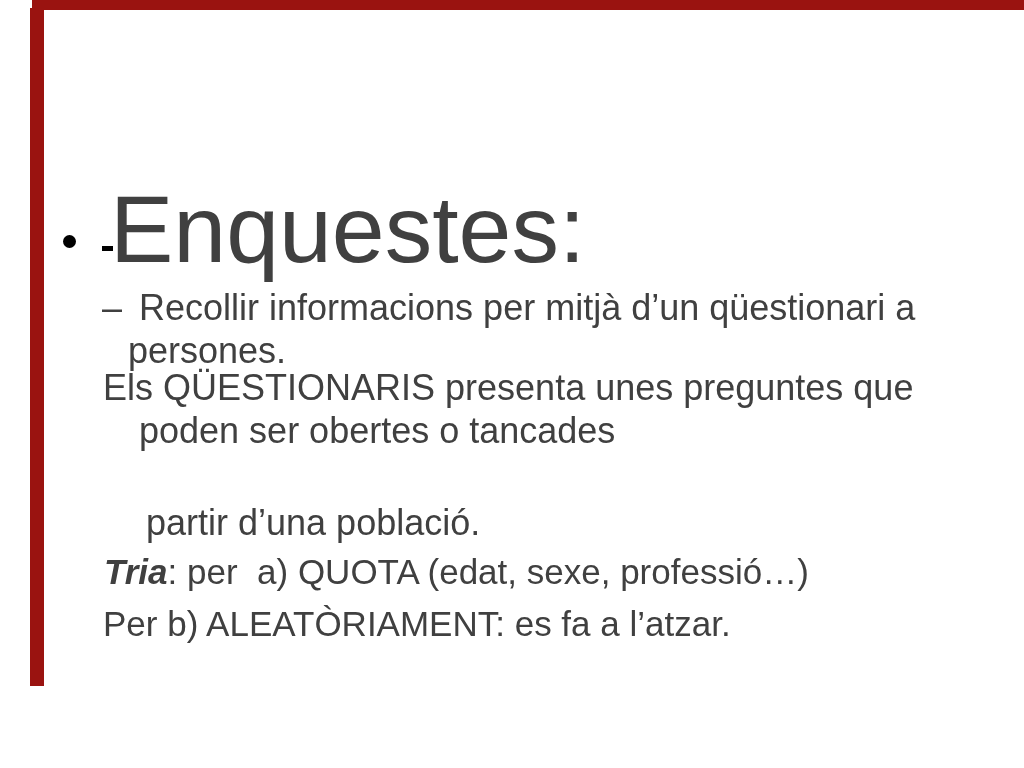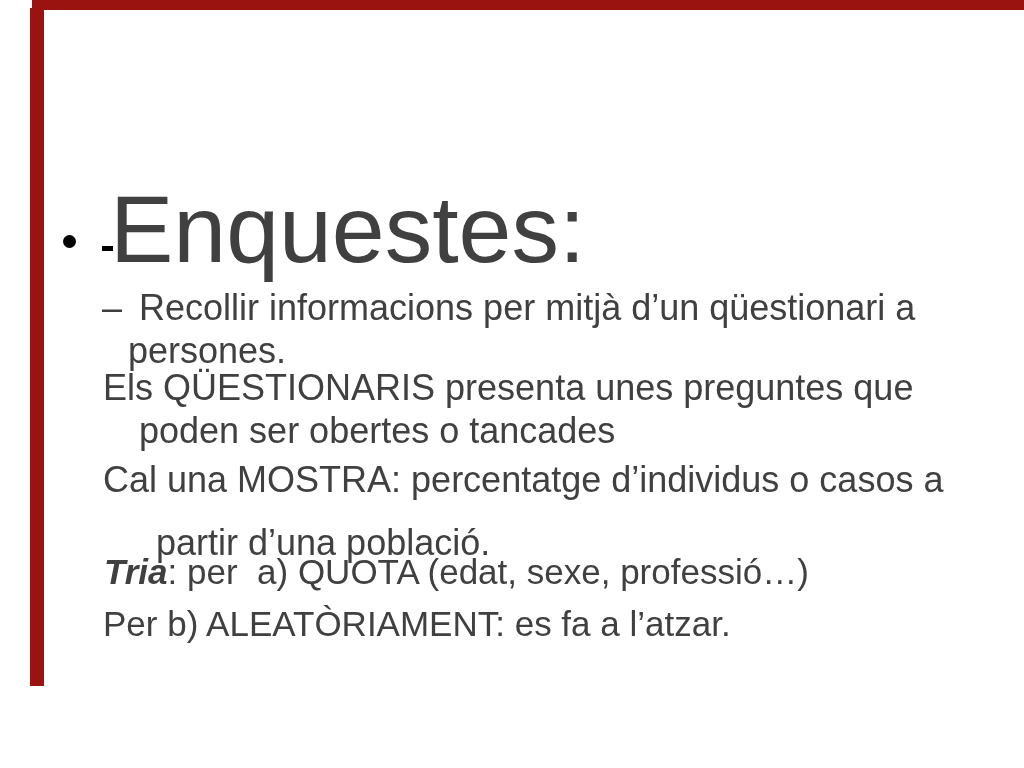--- a/index.html
+++ b/index.html
@@ -60,21 +60,21 @@
   }
   
   .body36 { font-size: 36px; }
   .body40 { font-size: 35px; }
   #item1-marker { left: 102px; top: 290px; }
   #item1-line1  { left: 139px; top: 290px; }
   #item1-line2  { left: 128px; top: 333px; }
   #item2-line1  { left: 103px; top: 370px; }
   #item2-line2  { left: 139px; top: 413px; }
   #item3-line1  { left: 103px; top: 462px; }
-  #item3-line2  { left: 156px; top: 505px; margin-top: 20px; }
+  #item3-line2  { left: 146px; top: 505px; }
   #item4-line   { left: 104px; top: 554px; }
   #item5-line   { left: 103px; top: 606px; }
   .lead-bold-italic {
     font-weight: bold;
     font-style: italic;
   }
 </style>
 </head>
 <body>
 
@@ -88,20 +88,19 @@
   <div id="dash-bullet"></div>
   <div id="heading" class="txt">Enquestes:</div>
 
   <div id="item1-marker" class="txt body36">–</div>
   <div id="item1-line1" class="txt body36">Recollir informacions per mitjà d’un qüestionari a</div>
   <div id="item1-line2" class="txt body36">persones.</div>
 
   <div id="item2-line1" class="txt body36">Els QÜESTIONARIS presenta unes preguntes que</div>
   <div id="item2-line2" class="txt body36">poden ser obertes o tancades</div>
 
-  <div id="item3-line1" class="txt body36">Cal una MOSTRA: percentatge d’individus o casos a</div>
   <div id="item3-line2" class="txt body36">partir d’una població.</div>
 
   <div id="item4-line" class="txt body40"><span class="lead-bold-italic">Tria</span><span>: per  a) QUOTA (edat, sexe, professió…)</span></div>
 
   <div id="item5-line" class="txt body40">Per b) ALEATÒRIAMENT: es fa a l’atzar.</div>
 
 </div>
 
 </body></html>

